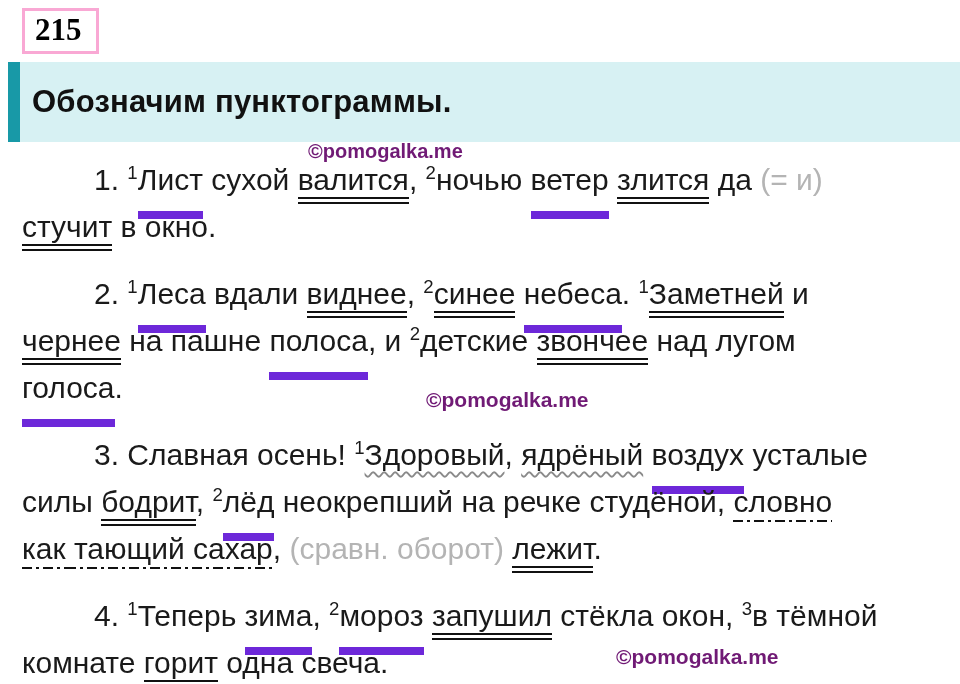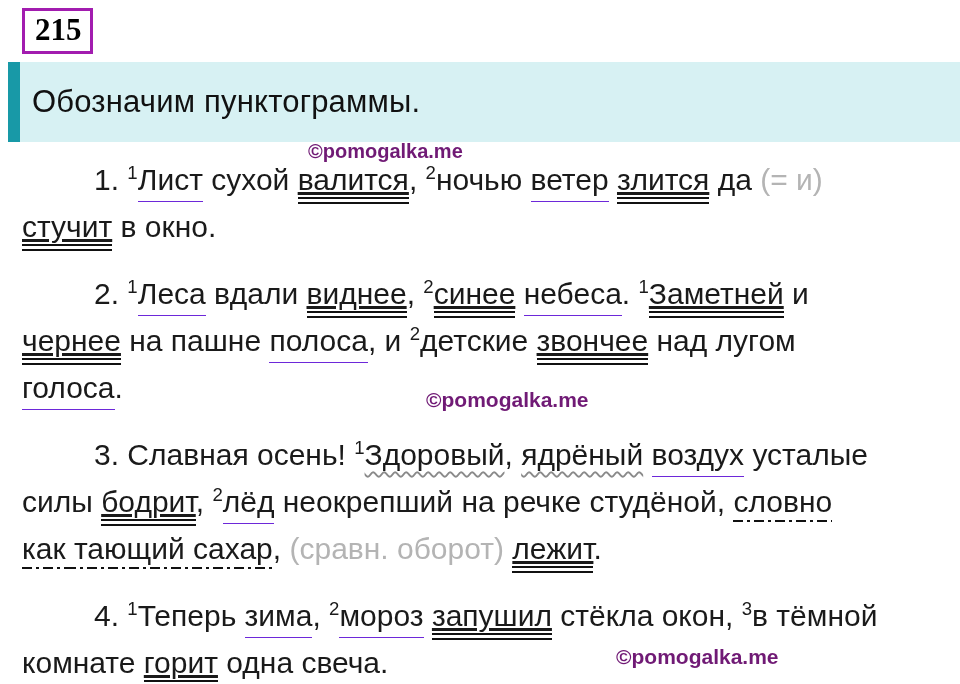--- a/index.html
+++ b/index.html
@@ -6,32 +6,32 @@
   body{
     width:960px;height:684px;
     background:#ffffff;
     position:relative;
     overflow:hidden;
     font-family:"Liberation Sans","DejaVu Sans",sans-serif;
     color:#1a1a1a;
   }
   .exercise-box{
     position:absolute;left:22px;top:8px;
-    border:3px solid #a21caf;
-    padding:1px 8px 3px 10px;
+    border:3px solid #f9a8d4;
+    padding:1px 14px 3px 10px;
     font-family:"Liberation Serif","DejaVu Serif",serif;
     font-weight:700;font-size:31px;line-height:36px;
     color:#000;background:#fff;
   }
   .banner{
     position:absolute;top:62px;left:8px;right:0;height:80px;
     background:#d7f1f3;
     border-left:12px solid #1899a7;
     display:flex;align-items:center;
-    padding-left:12px;box-sizing:border-box;
+    padding-left:12px;box-sizing:border-box;font-weight:bold;
   }
   .banner-title{
     font-size:31px;color:#111;letter-spacing:.2px;
   }
   .watermark{
     position:absolute;
     font-weight:700;color:#701a75;
     font-size:20px;white-space:nowrap;
   }
   .wm-top{left:308px;top:140px;}
@@ -43,22 +43,22 @@
   .content p{
     margin:0 0 20px 0;
     font-size:30px;line-height:47px;
     text-indent:72px;
   }
   .sup{
     font-size:0.62em;line-height:0;vertical-align:super;
   }
   .bold{font-weight:400;}
   .gray{color:#b4b4b4;}
-  .u-single{border-bottom:1px solid #6d28d9;padding-bottom:5px;}
-  .u-double{border-bottom:7px double #111;padding-bottom:1px;text-decoration:underline;}
+  .u-single{border-bottom:8px solid #6d28d9;padding-bottom:15px;}
+  .u-double{border-bottom:7px double #111;padding-bottom:1px;}
   .u-wavy{
     text-decoration:underline;
     text-decoration-style:wavy;
     text-decoration-color:#8a8a8a;
     text-decoration-thickness:1.5px;
     text-underline-offset:6px;
   }
   .u-dashdot{
     padding-bottom:4px;
     background-image:repeating-linear-gradient(90deg,#111 0 10px,transparent 10px 14px,#111 14px 17px,transparent 17px 21px);

